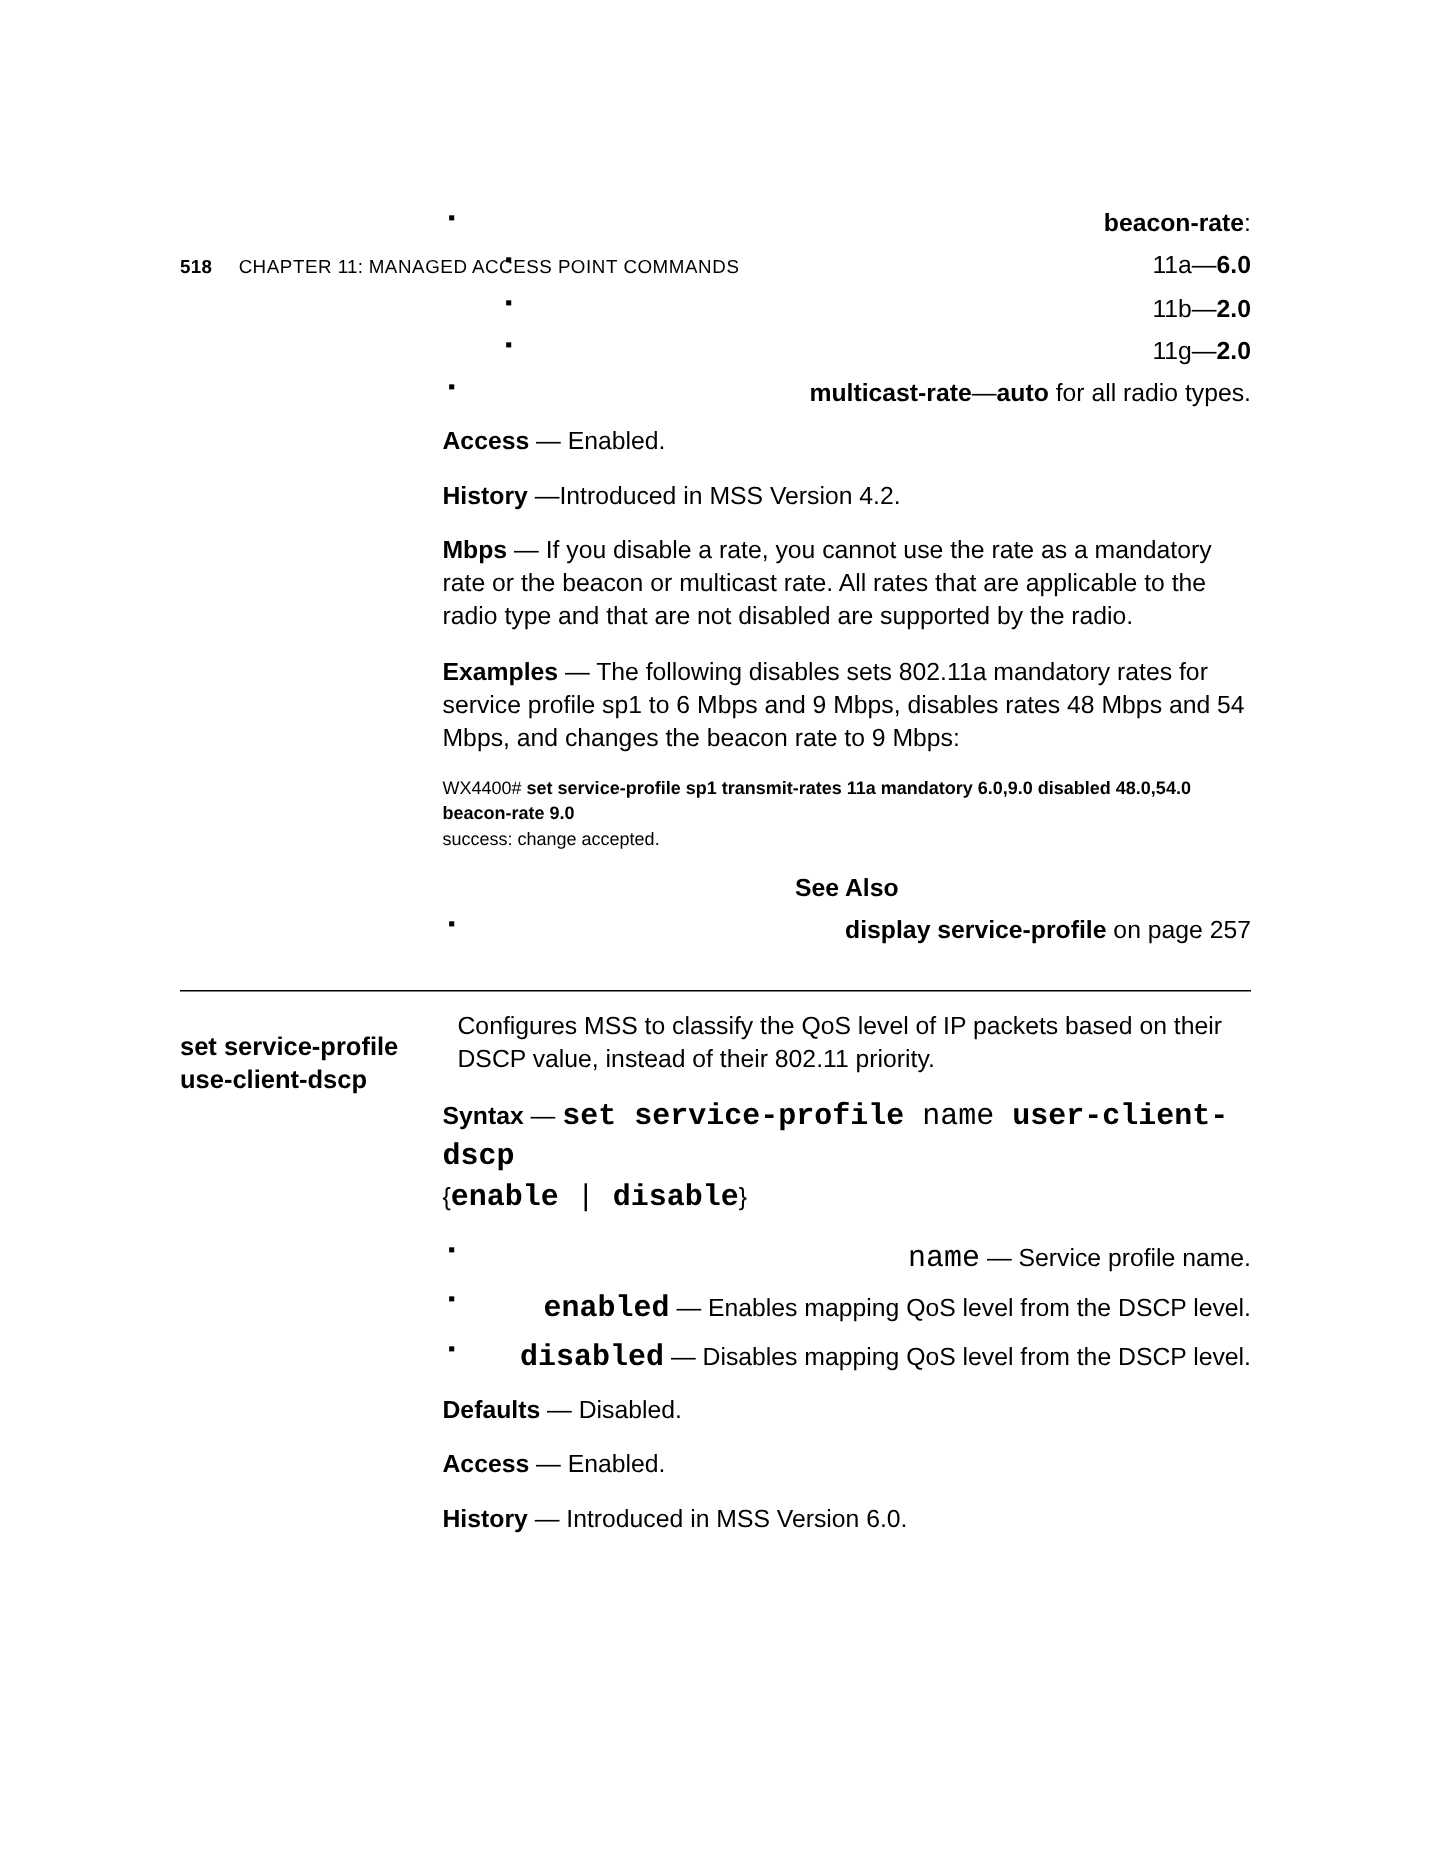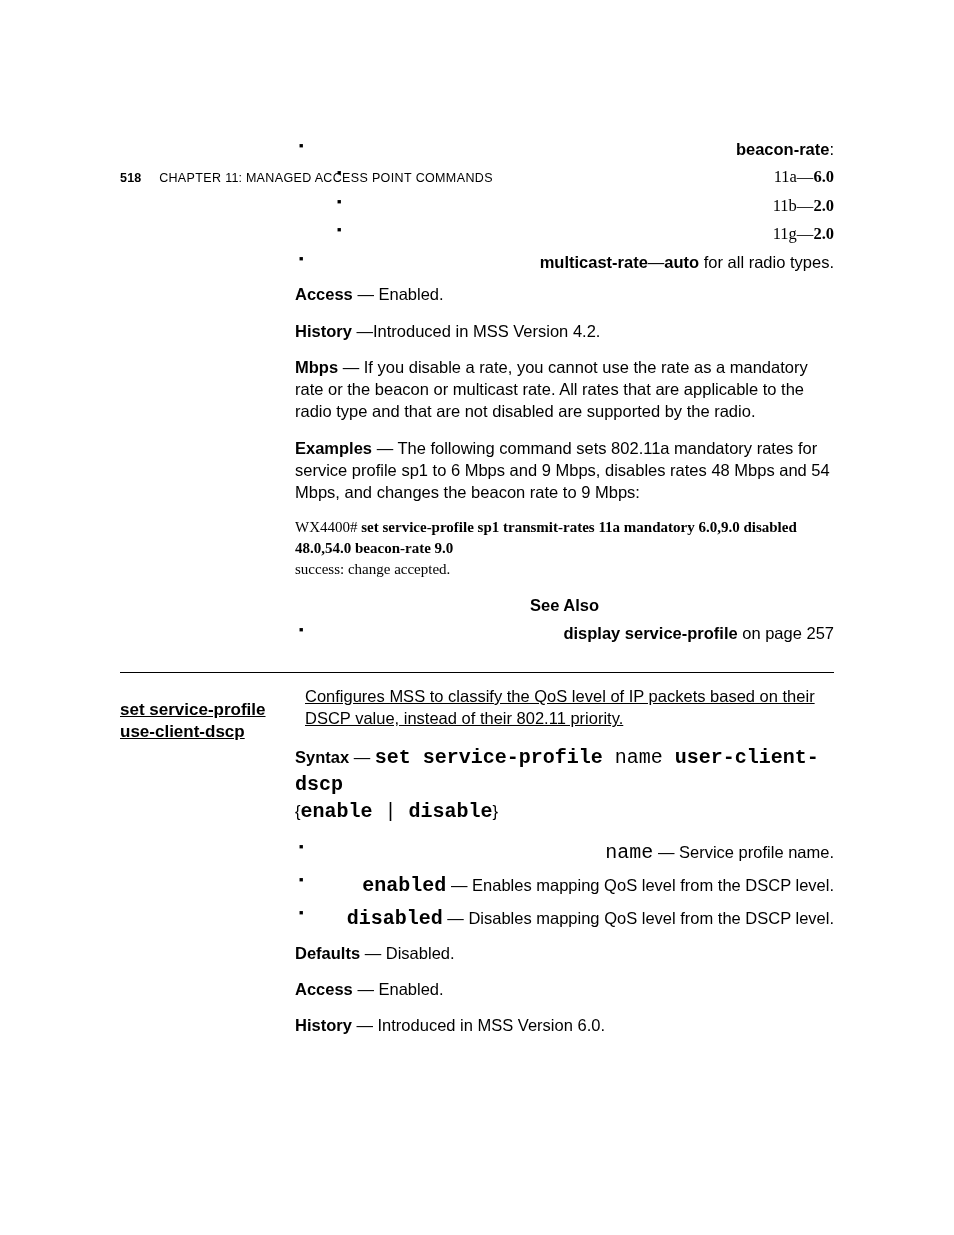--- a/index.html
+++ b/index.html
@@ -58,57 +58,55 @@
   }
   .bullet-inner {
     list-style: none;
     padding: 0;
     margin: 6px 0 0 18px;
   }
   .bullet-inner > li {
     position: relative;
     padding-left: 20px;
     margin-bottom: 6px;
-    font-family: Liberation Serif, serif;
   }
   .bullet-inner > li::before {
     content: "■";
     position: absolute;
     left: 2px;
     top: 3px;
     font-size: 7px;
   }
   .bold { font-weight: 700; }
   .ital { }
   .code {
     font-family: "Courier New", Courier, monospace;
     font-size: 20px;
   }
   .code-block {
-    font-family: Liberation Serif, serif;
-    font-size: 15px;
+    font-family: Liberation Sans, sans-serif;
+    font-size: 12px;
     white-space: pre-wrap;
     margin: 0 0 14px 0;
     line-height: 1.38;
   }
   .see-also {
     font-weight: 700;
     margin: 6px 0 6px 0;
     text-align: center;
   }
   .section-rule {
     border: none;
     border-top: 1px solid #000;
     margin: 28px 0 12px -175px;
     width: calc(100% + 175px);
   }
   .cmd-row {
     display: flex;
     align-items: flex-end;
-    text-decoration: underline;
   }
   .cmd-title {
     width: 175px;
     flex: 0 0 175px;
     margin-left: -175px;
     font-weight: 700;
     font-size: 17px;
     line-height: 1.3;
     padding-right: 10px;
   }
@@ -155,21 +153,21 @@
 
     <p class="para">
       <span class="bold">History</span><span> —Introduced in MSS Version 4.2.</span>
     </p>
 
     <p class="para">
       <span class="bold">Mbps</span><span> — If you disable a rate, you cannot use the rate as a mandatory rate or the beacon or multicast rate. All rates that are applicable to the radio type and that are not disabled are supported by the radio.</span>
     </p>
 
     <p class="para">
-      <span class="bold">Examples</span><span> — The following command sets 802.11a mandatory rates for service profile </span><span class="ital">sp1</span><span> to 6 Mbps and 9 Mbps, disables rates 48 Mbps and 54 Mbps, and changes the beacon rate to 9 Mbps:</span>
+      <span class="bold">Examples</span><span> — The following disables sets 802.11a mandatory rates for service profile </span><span class="ital">sp1</span><span> to 6 Mbps and 9 Mbps, disables rates 48 Mbps and 54 Mbps, and changes the beacon rate to 9 Mbps:</span>
     </p>
 
     <div class="code-block"><span>WX4400# </span><span class="bold">set service-profile sp1 transmit-rates 11a mandatory 6.0,9.0 disabled 48.0,54.0 beacon-rate 9.0</span>
 <span>success: change accepted.</span></div>
 
     <div class="see-also">See Also</div>
     <ul class="bullet-outer">
       <li>
         <span class="bold">display service-profile</span><span> on page 257</span>
       </li>

